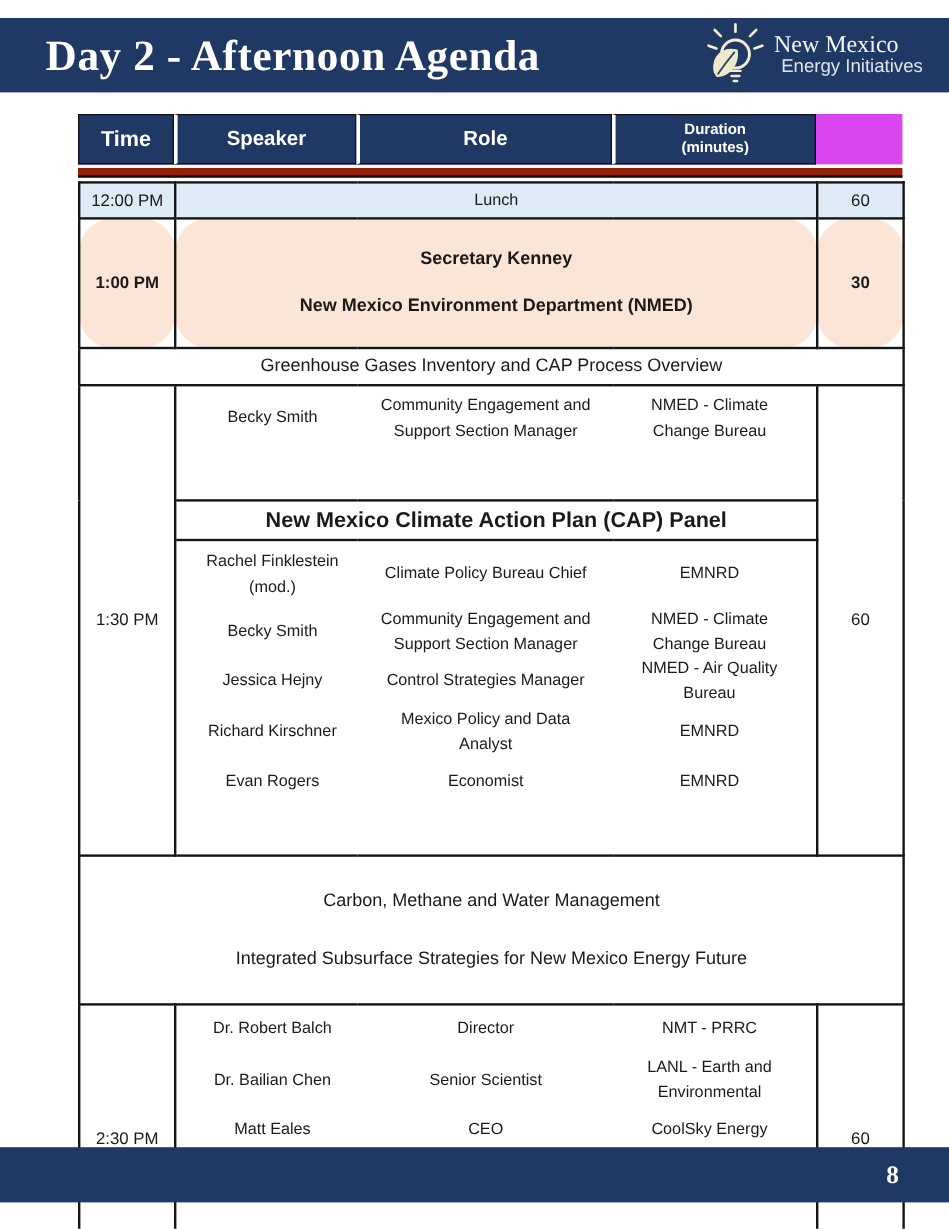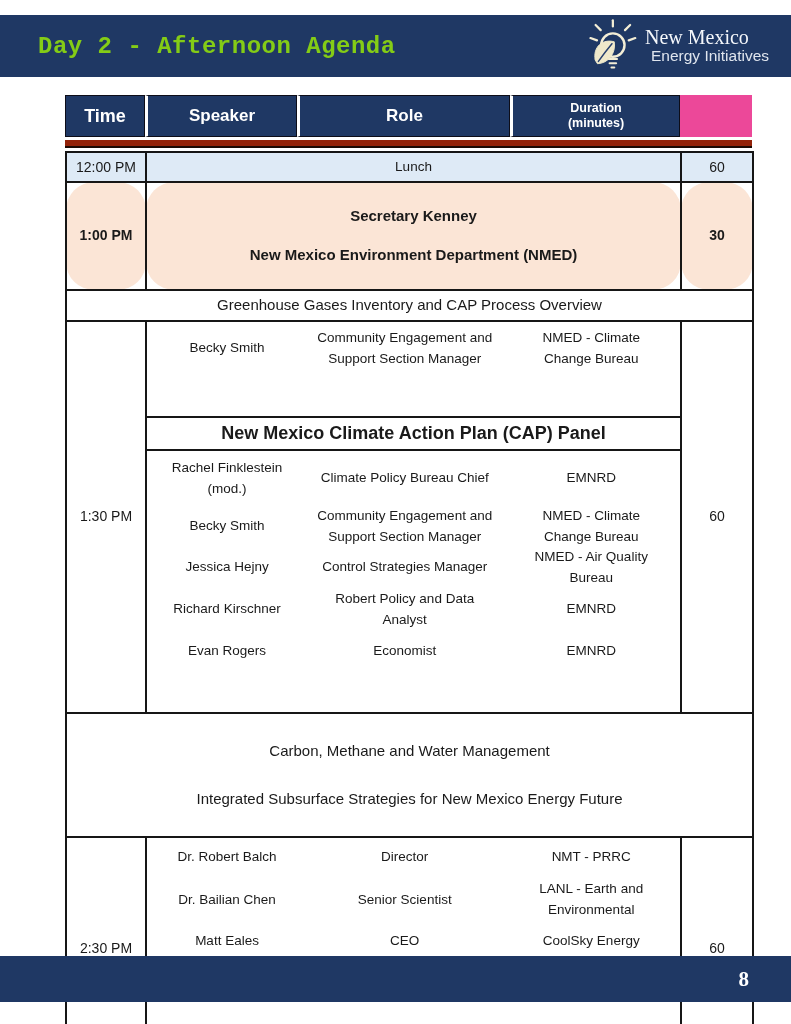--- a/index.html
+++ b/index.html
@@ -15,35 +15,35 @@
   .page{position:relative;width:791px;height:1024px;background:#ffffff;overflow:hidden;}
 
   
   .title-bar{
     position:absolute;top:15px;left:0;width:791px;height:62px;
     background:var(--navy);
     display:flex;align-items:center;justify-content:space-between;
     padding:0 22px 0 38px;
   }
   .page-title{
-    font-family:Liberation Mono, monospace;font-weight:700;
-    font-size:24px;color:#84cc16;letter-spacing:.5px;white-space:nowrap;
+    font-family:Liberation Serif, serif;font-weight:700;
+    font-size:36px;color:#ffffff;letter-spacing:.5px;white-space:nowrap;
   }
   .logo{display:flex;align-items:center;gap:6px;}
   .logo svg{display:block;}
   .logo-text{display:flex;flex-direction:column;line-height:1.05;}
   .logo-line1{font-family:"Liberation Serif",serif;font-size:20px;color:#f4f7fb;}
   .logo-line2{font-family:"Liberation Sans",sans-serif;font-size:15.5px;color:#dfe5ee;padding-left:6px;}
 
   
   .agenda{position:absolute;left:65px;top:95px;width:687px;}
 
   .head-row{
     display:grid;grid-template-columns:80px 152px 213px 170px 72px;
-    height:42px;background:#ec4899;
+    height:42px;background:#d946ef;
   }
   .hcell{
     background:var(--navy);color:#fff;font-weight:700;
     display:flex;flex-direction:column;align-items:center;justify-content:center;
     font-size:17px;border:1px solid #0d0d18;text-align:center;
   }
   .hcell + .hcell{border-left:3px solid #ffffff;}
   .hcell-time{font-size:18px;}
   .hcell-small{font-size:12.5px;line-height:1.2;white-space:pre-line;}
 
@@ -201,21 +201,21 @@
 Support Section Manager</div>
               <div>NMED - Climate
 Change Bureau</div>
 
               <div>Jessica Hejny</div>
               <div>Control Strategies Manager</div>
               <div>NMED - Air Quality
 Bureau</div>
 
               <div>Richard Kirschner</div>
-              <div>Robert Policy and Data
+              <div>Mexico Policy and Data
 Analyst</div>
               <div>EMNRD</div>
 
               <div>Evan Rogers</div>
               <div>Economist</div>
               <div>EMNRD</div>
             </div>
           </td>
         </tr>
 

